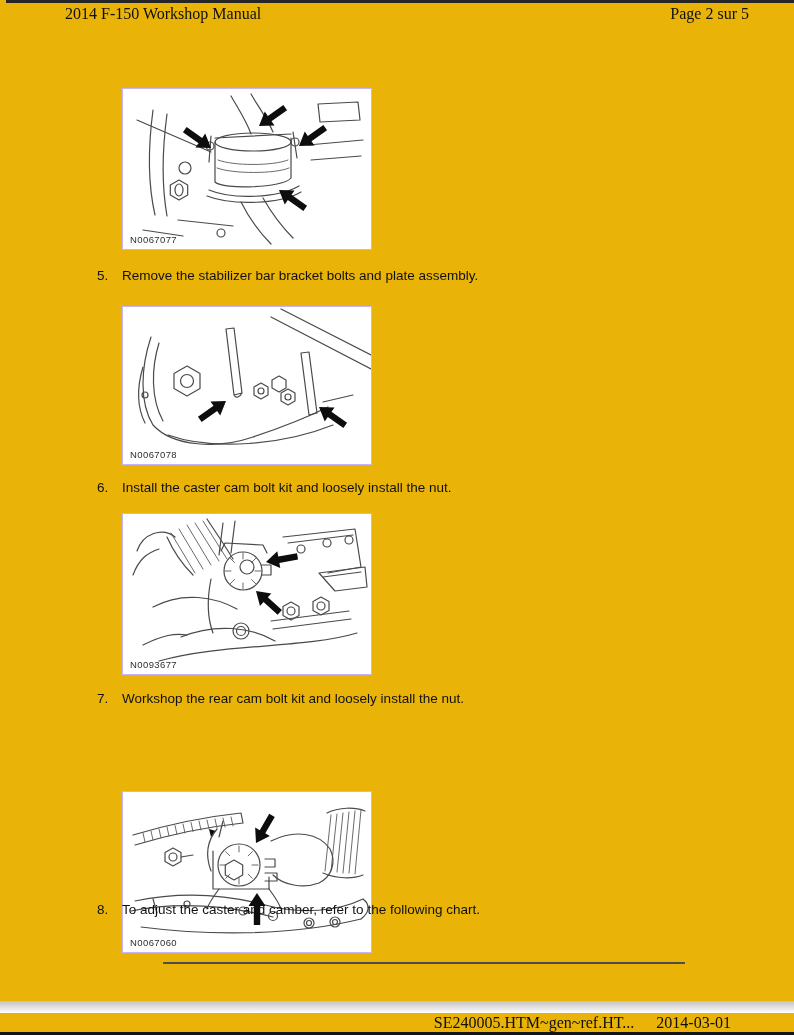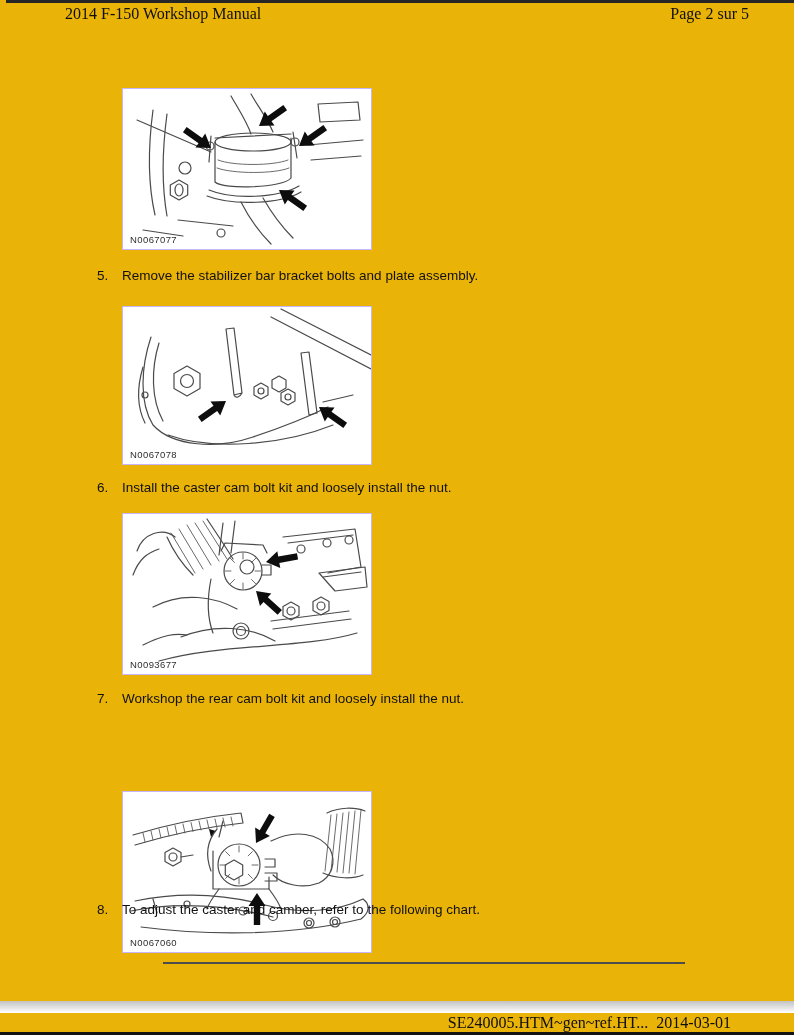--- a/index.html
+++ b/index.html
@@ -34,21 +34,21 @@
   .arrow { fill:#0d0d0d; stroke:none; }
   .step { position:absolute; left:97px; display:flex; font-size:13.5px; line-height:17px; color:#111; }
   .step-number { width:25px; flex:none; }
   .s5 { top:267px; } .s6 { top:479px; } .s7 { top:690px; } .s8 { top:901px; }
   .bullet-row { position:absolute; left:135px; top:921px; width:556px; display:flex; }
   .bullet-dot { width:5px; height:5px; border-radius:50%; background:#111; margin:6px 8px 0 0; flex:none; }
   .bullet-text { font-size:13.5px; line-height:17px; color:#111; }
   .table-top-line { position:absolute; left:163px; top:962px; width:522px; height:2px; background:#4d4d4d; }
   .page-shadow { position:absolute; left:0; top:1001px; width:100%; height:12px;
     background:linear-gradient(#c2c2c2, #ffffff); }
-  .footer { position:absolute; top:1014px; right:63px; display:flex; gap:8px;
+  .footer { position:absolute; top:1014px; right:63px; display:flex; gap:22px;
     font-family:"Liberation Serif", serif; font-size:16px; color:#101010; white-space:nowrap; }
   .bottom-bar { position:absolute; bottom:0; left:0; width:100%; height:3px; background:#141414; }
 </style>
 </head>
 <body>
 
 <div class="page">
 
   <div class="top-bar"></div>
 

